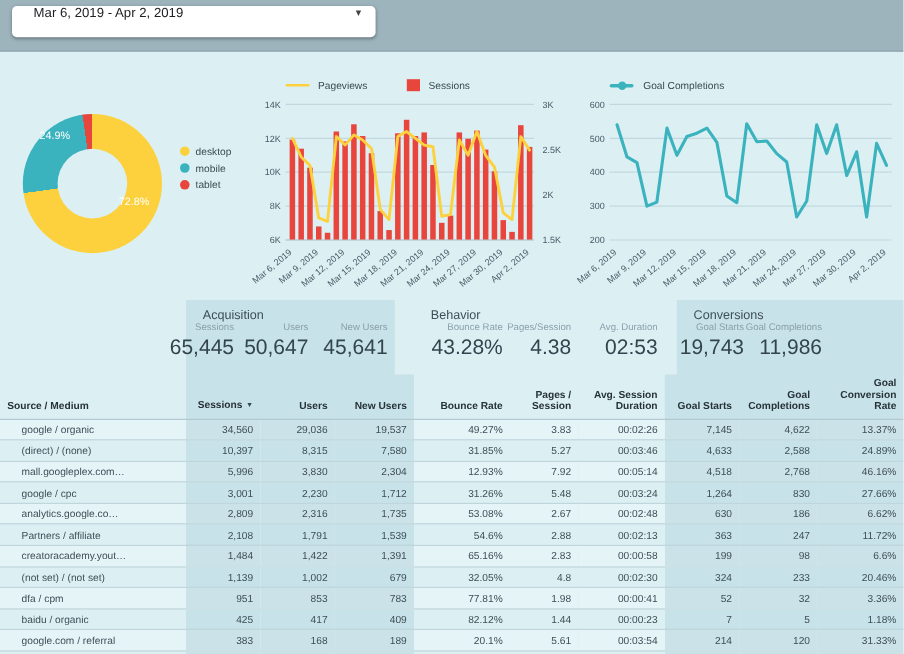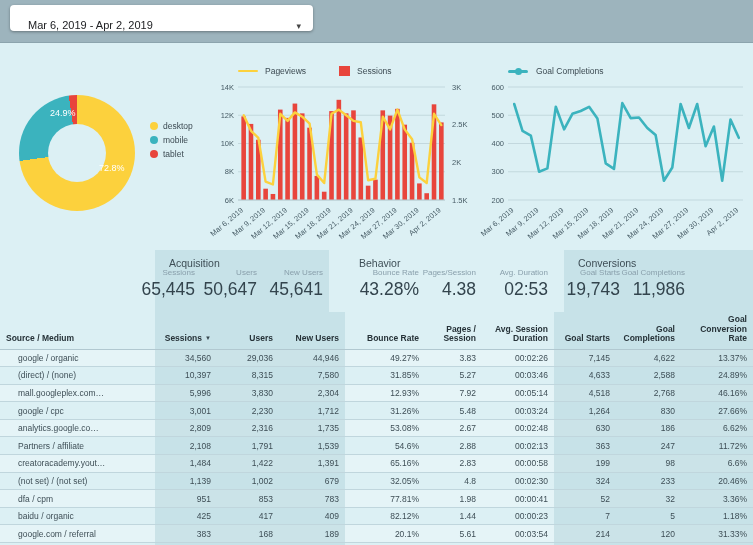--- a/index.html
+++ b/index.html
@@ -1,30 +1,30 @@
 <!DOCTYPE html>
 <html><head>
 <meta charset="utf-8">
 <style>
   html,body{margin:0;padding:0;}
   #app{position:relative;width:753px;height:545px;background:#DCF0F4;overflow:hidden;
        font-family:"Liberation Sans",sans-serif;color:#37474F;}
   
   .topband{position:absolute;left:0;top:0;width:753px;height:42px;background:#9DB4BD;border-bottom:1px solid #8CA4AD;}
   .datepicker{position:absolute;left:10px;top:5px;width:303px;height:26px;background:#FFFFFF;border-radius:4px;
-      box-shadow:0 1px 3px rgba(0,0,0,.35);display:flex;align-items:flex-end;justify-content:space-between;
+      box-shadow:0 1px 3px rgba(0,0,0,.35);display:flex;align-items:flex-start;justify-content:space-between;
       padding:0 12px 0 18px;box-sizing:border-box;font-size:11px;color:#202124;cursor:pointer;}
   .datepicker .caret{font-size:9px;color:#444;}
   
   .donut{position:absolute;left:19px;top:95px;width:116px;height:116px;border-radius:50%;}
   .donut-hole{position:absolute;left:31px;top:107px;width:92px;height:92px;border-radius:50%;background:#DCF0F4;
       transform:translate(0,0);left:48px;top:124px;width:58px;height:58px;}
   .pie-label{position:absolute;color:#fff;font-size:9px;}
   .pl-desktop{left:99px;top:163px;}
-  .pl-mobile{left:50px;top:108px;}
+  .pl-mobile{left:33px;top:108px;}
   .donut-legend{position:absolute;left:150px;top:119px;font-size:8.5px;color:#3C4A52;}
   .donut-legend .li{display:flex;align-items:center;height:14px;}
   .dot{width:8px;height:8px;border-radius:50%;margin-right:5px;flex:0 0 auto;}
   
   .chart-legend{position:absolute;top:66px;display:flex;align-items:center;gap:8px;font-size:8.5px;color:#3C4A52;}
   #legend-traffic{left:238px;gap:7px;}
   #legend-goal{left:508px;}
   .sw-line{width:20px;height:2.5px;border-radius:2px;}
   .sw-rect{width:11px;height:10px;}
   .sw-goal{position:relative;width:20px;height:3px;border-radius:2px;}
@@ -243,21 +243,21 @@
           <th class="tint">Goal Starts</th>
           <th class="tint">Goal Completions</th>
           <th class="tint">Goal Conversion Rate</th>
         </tr>
       </thead>
     <tbody id="tbody">
         <tr>
           <td>google / organic</td>
           <td class="tint">34,560</td>
           <td class="tint">29,036</td>
-          <td class="tint">44,946</td>
+          <td class="tint">19,537</td>
           <td>49.27%</td>
           <td>3.83</td>
           <td>00:02:26</td>
           <td class="tint">7,145</td>
           <td class="tint">4,622</td>
           <td class="tint">13.37%</td>
         </tr>
         <tr>
           <td>(direct) / (none)</td>
           <td class="tint">10,397</td>

